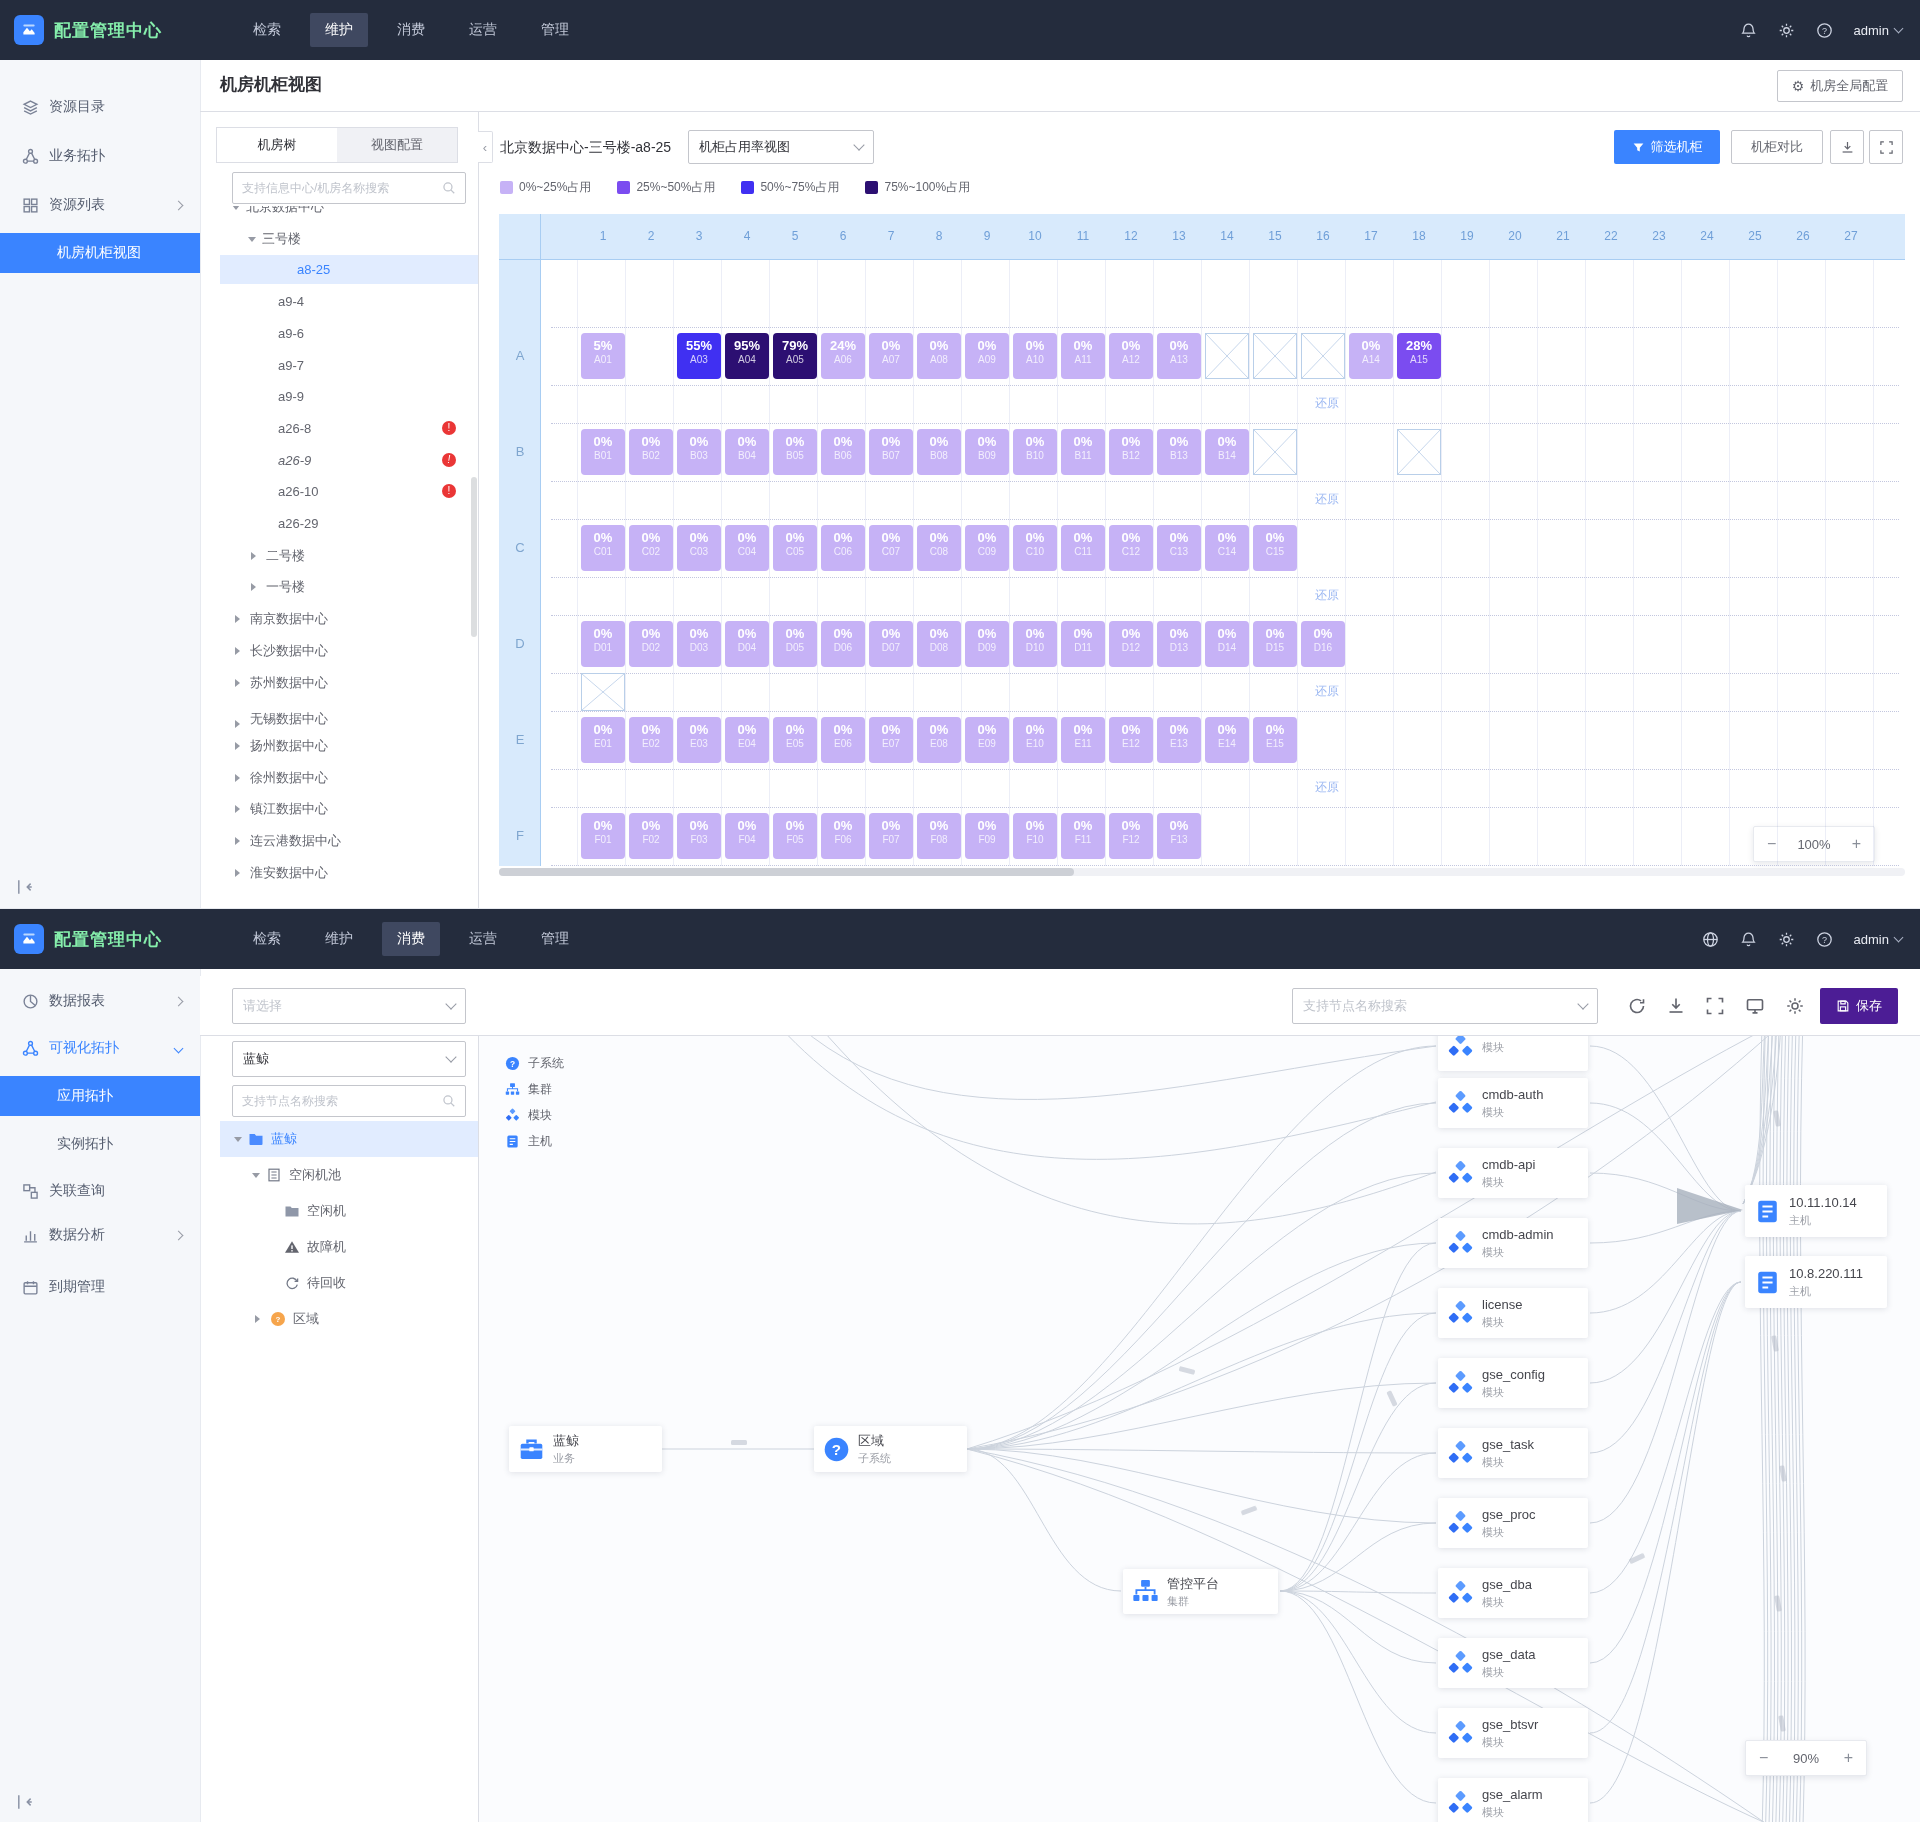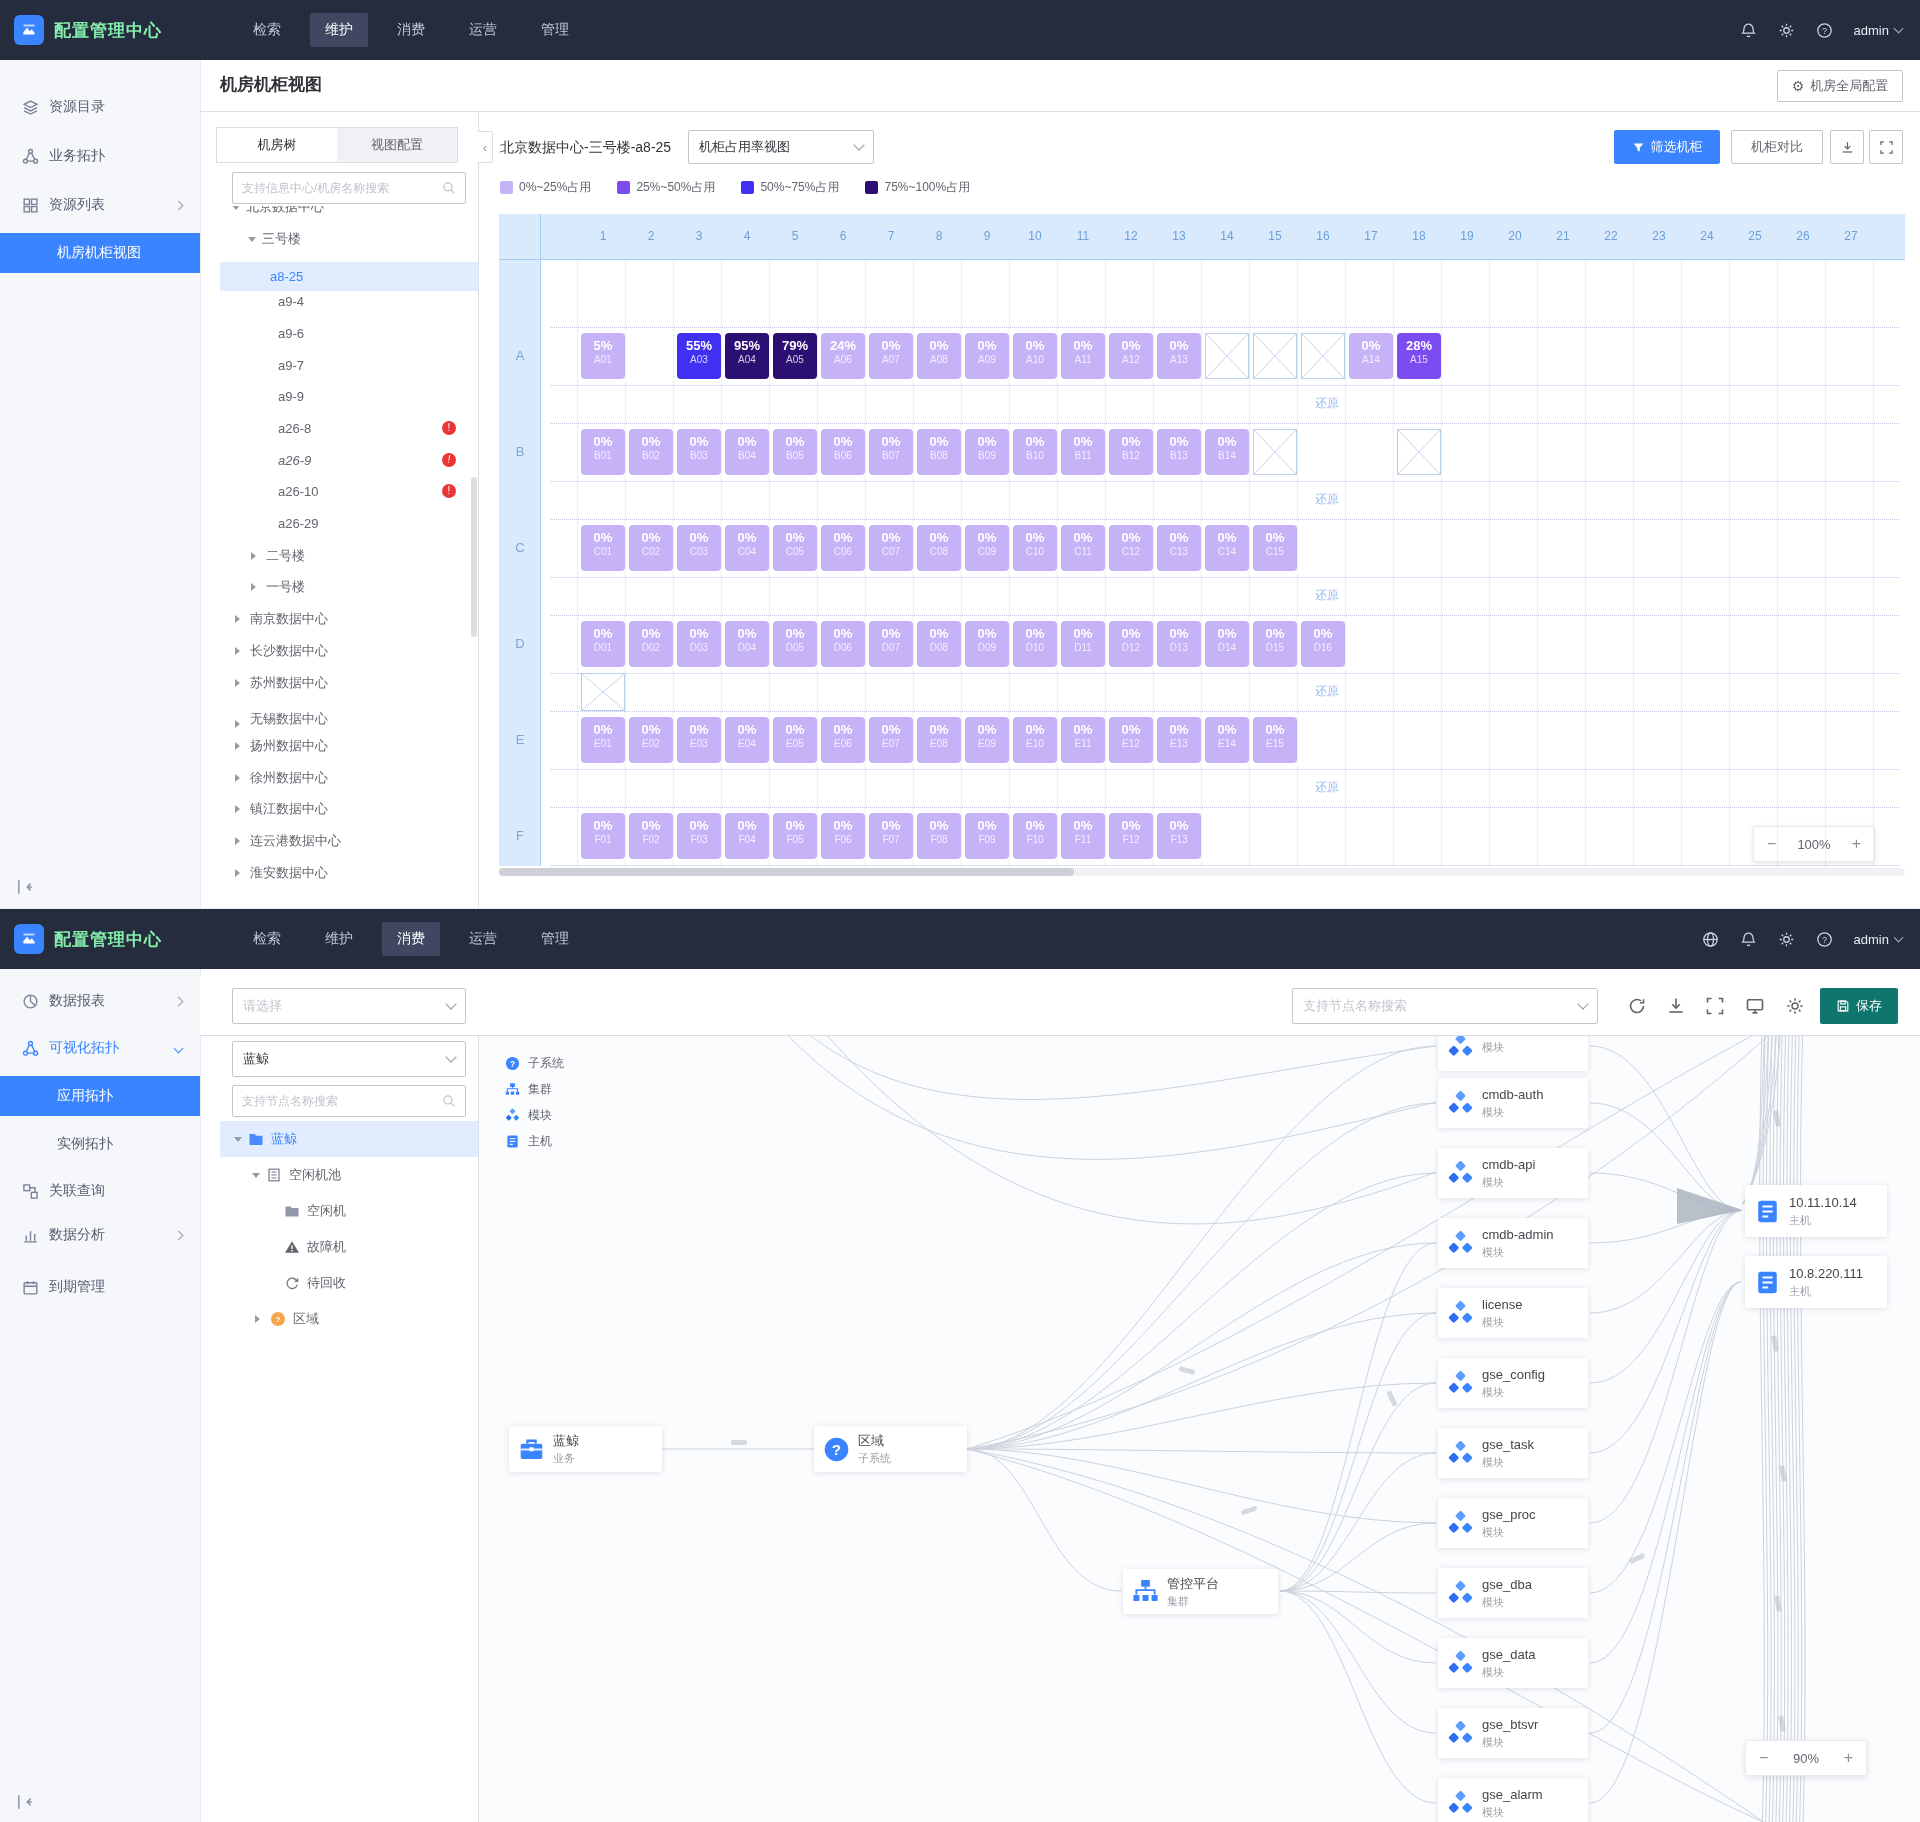--- a/index.html
+++ b/index.html
@@ -82,21 +82,21 @@
   .hthumb{position:absolute;left:0;top:0;height:8px;width:575px;background:#cdd0d6;border-radius:4px;cursor:pointer;}
   .zoompill{position:absolute;width:122px;height:36px;background:#fff;border:1px solid #e8eaef;border-radius:2px;box-shadow:0 2px 6px rgba(20,30,60,.10);display:flex;align-items:center;justify-content:space-between;padding:0 13px;box-sizing:border-box;font-size:13px;color:#63656e;}
   .zsign{font-size:16px;color:#8a8f99;cursor:pointer;line-height:16px;}
   #zp1{left:1254px;top:612px;}
 
   
   .tb2{position:absolute;left:200px;top:67px;width:1720px;height:60px;background:#fff;border-bottom:1px solid #dcdee5;box-sizing:border-box;}
   #sel2{position:absolute;left:32px;top:12px;width:234px;height:36px;color:#c0c4cc;}
   #searchsel2{position:absolute;left:1092px;top:12px;width:306px;height:36px;color:#c0c4cc;}
   .ticon{position:absolute;top:20px;width:20px;height:20px;color:#63656e;cursor:pointer;}
-  .btn-save{position:absolute;left:1620px;top:12px;width:78px;height:36px;background:#0f766e;border-radius:2px;color:#fff;font-size:13px;display:flex;align-items:center;justify-content:center;gap:6px;cursor:pointer;}
+  .btn-save{position:absolute;left:1620px;top:12px;width:78px;height:36px;background:#4c1d95;border-radius:2px;color:#fff;font-size:13px;display:flex;align-items:center;justify-content:center;gap:6px;cursor:pointer;}
   #selbj{position:absolute;left:232px;top:132px;width:234px;height:36px;color:#313238;}
   #searchp2{position:absolute;left:232px;top:176px;width:234px;height:32px;}
   .tree2row{position:absolute;left:220px;width:258px;height:36px;display:flex;align-items:center;font-size:13px;color:#63656e;cursor:pointer;}
   .tree2row.sel{background:#e1ecff;color:#3a84ff;}
   .t2icon{width:16px;height:16px;margin-right:7px;flex:0 0 16px;}
   .canvas2{position:absolute;left:478px;top:127px;width:1442px;height:787px;background:#fbfcfe;border-left:1px solid #dcdee5;overflow:hidden;box-sizing:border-box;}
   .canvas2 svg.edges{position:absolute;left:0;top:0;}
   .tlegend{position:absolute;left:26px;top:14px;}
   .tlegend .tlrow{display:flex;align-items:center;gap:8px;height:26px;font-size:12px;color:#63656e;}
   .tlegend .tli{width:15px;height:15px;}
@@ -211,21 +211,21 @@
     </div>
     <div class="tree1" id="tree1">
         <div class="trow" style="top:-14px;padding-left:12px;position:absolute;">
           <span class="tarrow down"></span>
           <span>北京数据中心</span>
         </div>
         <div class="trow" style="top:18px;padding-left:28px;position:absolute;">
           <span class="tarrow down"></span>
           <span>三号楼</span>
         </div>
-        <div class="trow sel" style="top:56px;padding-left:36px;position:absolute;">
+        <div class="trow sel" style="top:49px;padding-left:63px;position:absolute;">
           <span style="width:14px;flex:0 0 14px;"></span>
           <span>a8-25</span>
         </div>
         <div class="trow" style="top:81px;padding-left:44px;position:absolute;">
           <span style="width:14px;flex:0 0 14px;"></span>
           <span>a9-4</span>
         </div>
         <div class="trow" style="top:113px;padding-left:44px;position:absolute;">
           <span style="width:14px;flex:0 0 14px;"></span>
           <span>a9-6</span>

